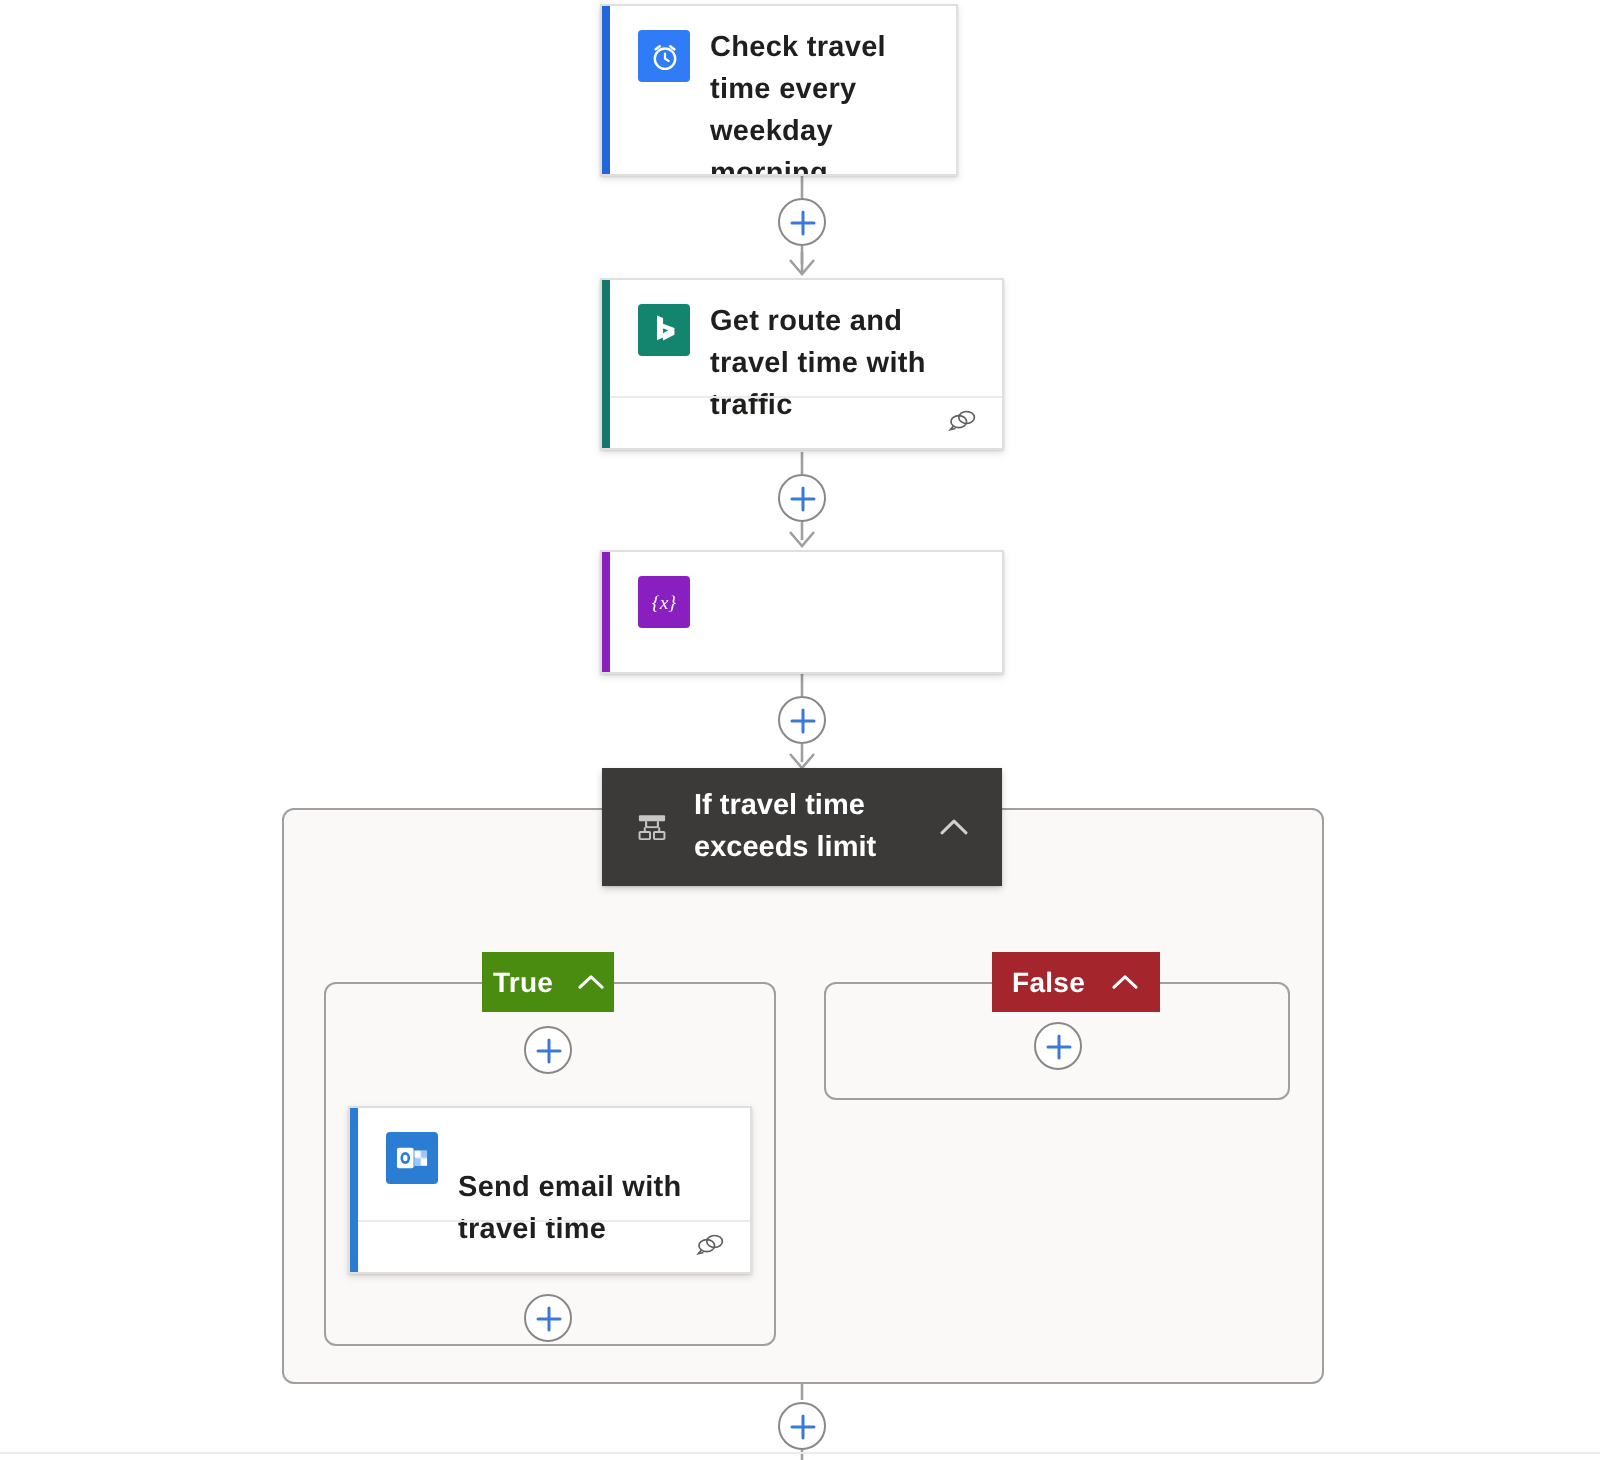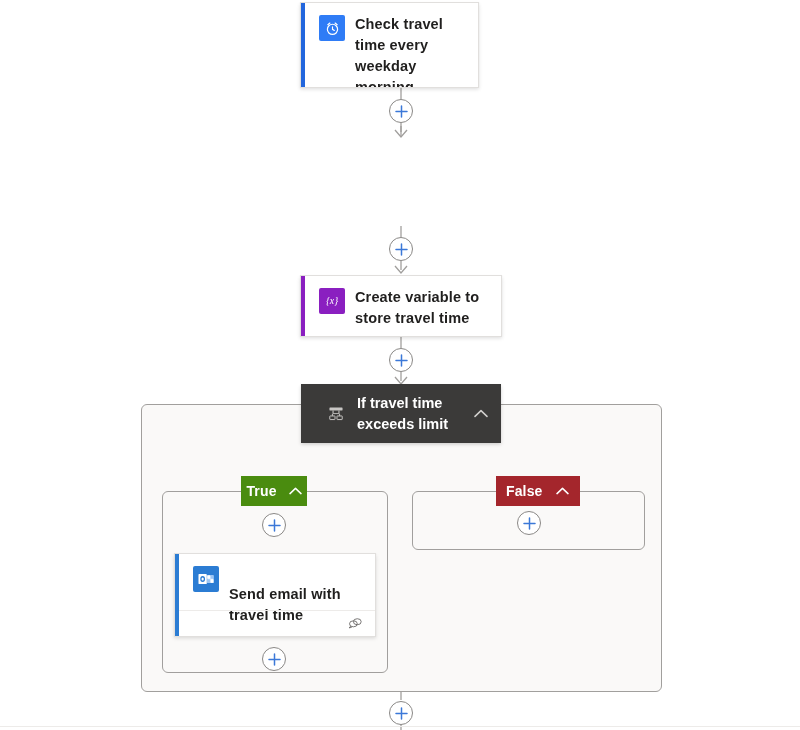--- a/index.html
+++ b/index.html
@@ -84,21 +84,21 @@
     box-sizing: border-box;
   }
 
   
   .cond-card {
     position: absolute;
     background: #3b3a39;
     box-sizing: border-box;
     display: flex;
     align-items: center;
-    padding: 0 10px 0 24px;
+    padding: 0 10px 0 14px;
     box-shadow: 0 1.6px 3.6px rgba(0,0,0,.18), 0 0.3px 0.9px rgba(0,0,0,.12);
   }
   .cond-icon {
     width: 22px; height: 22px;
     flex: 0 0 22px;
     margin-right: 10px;
     display: flex; align-items: center; justify-content: center;
   }
   .cond-title {
     font-size: 14.5px;
@@ -227,30 +227,50 @@
         <svg width="17" height="17" viewBox="0 0 24 24" aria-hidden="true">
           <circle cx="12" cy="13.2" r="7.2" fill="none" stroke="#ffffff" stroke-width="1.7"></circle>
           <path d="M12 9.6 L12 13.2 L14.6 14.8" fill="none" stroke="#ffffff" stroke-width="1.6" stroke-linecap="round"></path>
           <path d="M8.3 4.4 L5.4 6.6 M15.7 4.4 L18.6 6.6" stroke="#ffffff" stroke-width="1.8" stroke-linecap="round"></path>
         </svg>
       </div>
       <div class="card-title">Check travel time every weekday morning</div>
     </div>
   </div>
 
+  <div class="card" style="left:300px; top:139px; width:202px; height:86px;">
+    <div class="accent" style="background:#14796b;"></div>
+    <div class="card-head">
+      <div class="card-icon" style="background:#13856f;">
+        <svg width="17" height="18" viewBox="0 0 24 26" aria-hidden="true">
+          <path d="M6.2 2.6 L10.6 4.4 L10.6 18.4 L6.2 20.4 Z" fill="#ffffff"></path>
+          <path d="M10.6 8.4 L18.8 11.6 L18.8 16.4 L10.6 20.6 L10.6 15.4 L14.4 13.2 L10.6 11.9 Z" fill="#ffffff"></path>
+        </svg>
+      </div>
+      <div class="card-title">Get route and travel time with traffic</div>
+    </div>
+    <div class="card-foot">
+      <span>
+        <svg width="15" height="12" viewBox="0 0 20 15" aria-hidden="true">
+          <ellipse cx="12.4" cy="5.8" rx="5.2" ry="4" fill="none" stroke="#605e5c" stroke-width="1.1"></ellipse>
+          <ellipse cx="7.2" cy="8.6" rx="5.2" ry="4" fill="none" stroke="#605e5c" stroke-width="1.1"></ellipse>
+          <path d="M3.6 11.6 L1.6 14 L5 13.2" fill="none" stroke="#605e5c" stroke-width="1.1"></path>
+        </svg>
+      </span>
+    </div>
+  </div>
 
   <div class="card" style="left:300px; top:275px; width:202px; height:62px;">
     <div class="accent" style="background:#8a1fc0;"></div>
     <div class="card-head">
       <div class="card-icon" style="background:#8a1fc0;">
         <svg width="22" height="16" viewBox="0 0 28 18" aria-hidden="true">
           <text x="14" y="13.4" text-anchor="middle" font-family="'Liberation Serif', serif" font-size="12.5" font-style="italic" fill="#ffffff">{x}</text>
         </svg>
       </div>
-      <div class="card-title">Create variable to store travel time</div>
     </div>
   </div>
 
   <div class="cond-card" style="left:301px; top:384px; width:200px; height:59px;">
     <div class="cond-icon">
       <svg width="18" height="18" viewBox="0 0 22 22" aria-hidden="true">
         <rect x="3" y="3.2" width="16" height="3.6" rx="0.6" fill="#c8c6c4"></rect>
         <path d="M7.4 6.8 L7.4 10.5 M14.6 6.8 L14.6 10.5" stroke="#c8c6c4" stroke-width="1.3"></path>
         <path d="M7.4 10.5 L14.6 10.5" stroke="#c8c6c4" stroke-width="1.1"></path>
         <rect x="3.4" y="13.4" width="6.4" height="4.4" rx="0.5" fill="none" stroke="#c8c6c4" stroke-width="1.2"></rect>

